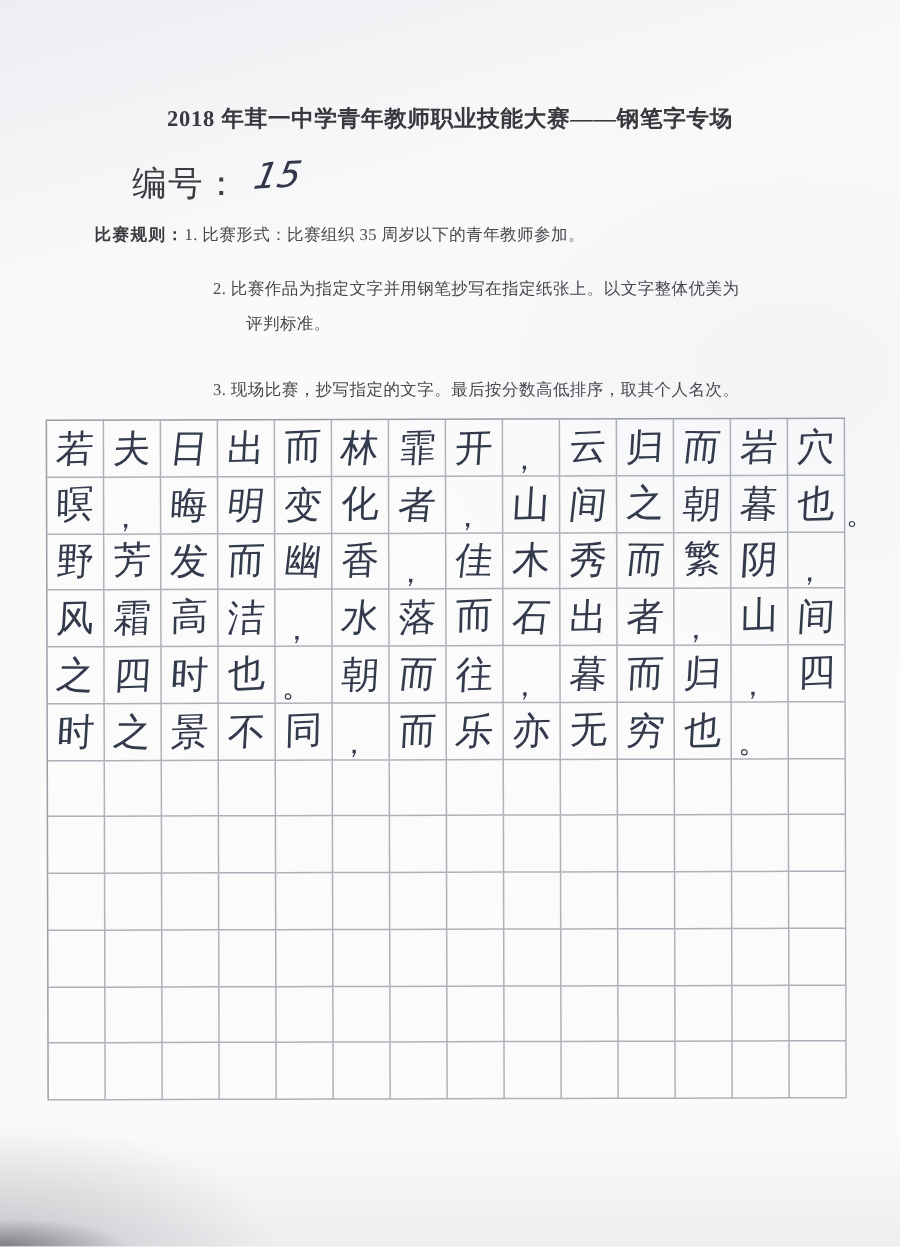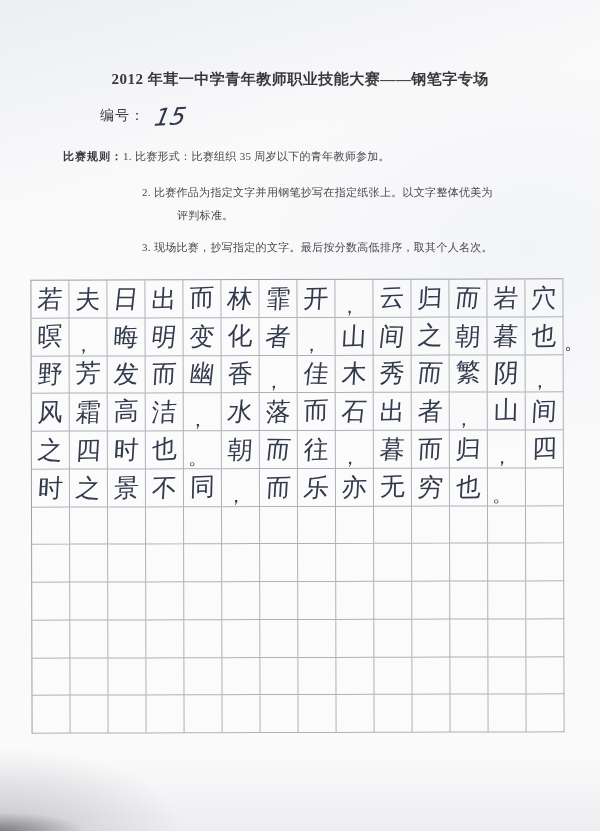--- a/index.html
+++ b/index.html
@@ -23,36 +23,36 @@
     pointer-events:none;
   }
 
   
   .title{
     position:absolute;top:70px;left:0;width:600px;
     text-align:center;font-size:15px;font-weight:bold;
     color:#39393d;letter-spacing:0.5px;
   }
   .entry-row{position:absolute;top:107px;left:88px;display:flex;align-items:flex-start;}
-  .entry-label{font-size:14px;color:#3c3c40;letter-spacing:1px;margin-left:12px;}
+  .entry-label{font-size:23px;color:#3c3c40;letter-spacing:1px;}
   .entry-number{
     margin-left:10px;margin-top:-4px;
     font-family:"DejaVu Sans", sans-serif;
     font-size:24px;color:#31364a;
     transform:skewX(-14deg) rotate(-3deg);
     font-style:italic;
   }
 
   .rules{position:absolute;left:0;top:0;width:600px;color:#47474c;}
   .rule-line{position:absolute;font-size:11px;letter-spacing:0.3px;white-space:nowrap;}
   .rule-label{font-weight:bold;color:#3b3b3f;letter-spacing:1px;}
   .r1{left:63px;top:149px;}
   .r2a{left:142px;top:185px;text-align:center;}
-  .r2b{left:177px;top:208px;}
-  .r3{left:142px;top:240px;}
+  .r2b{left:164px;top:208px;}
+  .r3{left:142px;top:252px;}
 
   
   .grid{
     position:absolute;left:31px;top:279px;
     width:532px;height:453px;
     display:grid;
     grid-template-columns:repeat(14,1fr);
     grid-template-rows:repeat(12,1fr);
     border-top:1px solid rgba(122,128,140,0.75);
     border-left:1px solid rgba(122,128,140,0.75);
@@ -82,21 +82,21 @@
     position:absolute;left:564px;top:330px;
     font-family:"DejaVu Sans", sans-serif;
     font-size:19px;color:#333a4c;
   }
 </style>
 </head>
 <body>
 
 <div class="photo">
 
-  <div class="title">2012 年茸一中学青年教师职业技能大赛——钢笔字专场</div>
+  <div class="title">2018 年茸一中学青年教师职业技能大赛——钢笔字专场</div>
 
   <div class="entry-row">
     <span class="entry-label">编号：</span>
     <span class="entry-number">15</span>
   </div>
 
   <div class="rules">
     <div class="rule-line r1"><span class="rule-label">比赛规则：</span><span>1. 比赛形式：比赛组织 35 周岁以下的青年教师参加。</span></div>
     <div class="rule-line r2a">2.  比赛作品为指定文字并用钢笔抄写在指定纸张上。以文字整体优美为</div>
     <div class="rule-line r2b">评判标准。</div>

